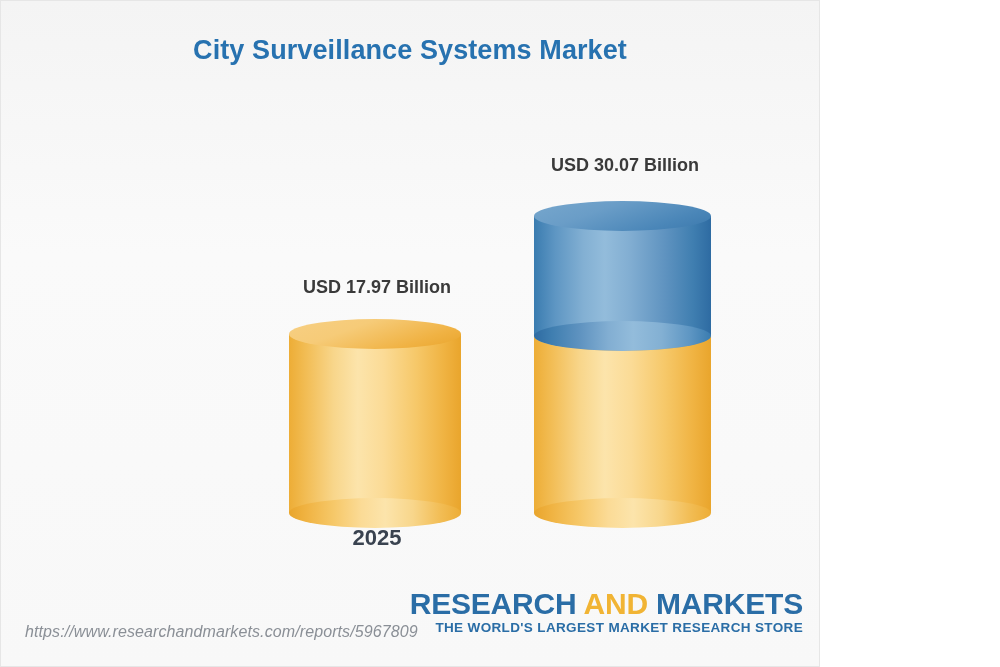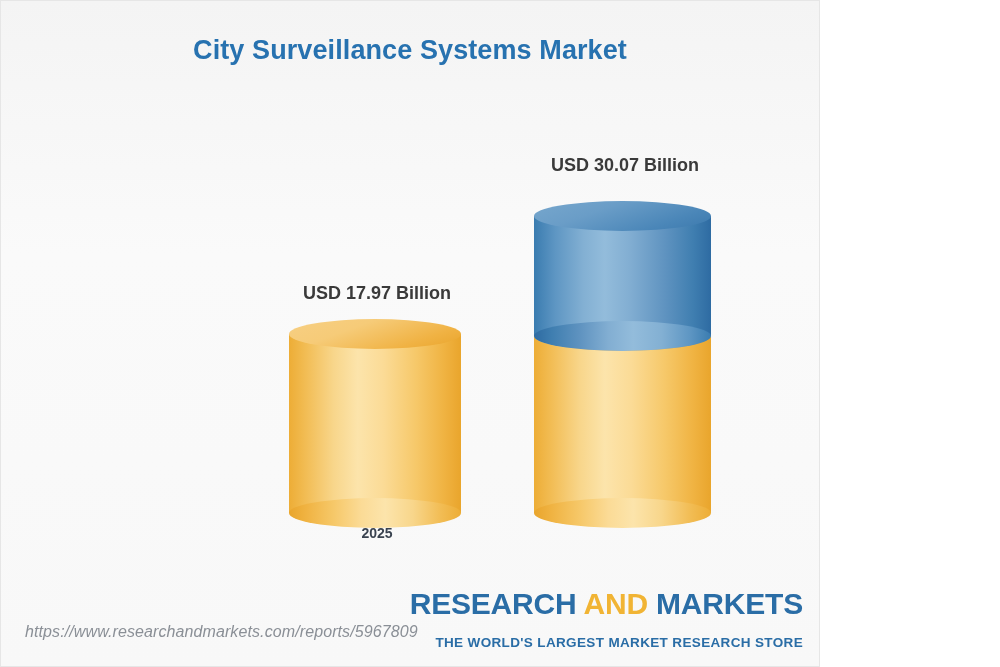--- a/index.html
+++ b/index.html
@@ -31,26 +31,26 @@
   }
 
   
   #plot { position:absolute; left:0; top:0; width:1000px; height:667px; }
 
   .bar-label {
     position:absolute;
     font-size:18px; font-weight:bold; color:#3a3a3a;
     white-space:nowrap; text-align:center;
   }
-  #label-2025 { left:278px; top:282px; width:196px; }
+  #label-2025 { left:278px; top:276px; width:196px; }
   #label-2032 { left:526px; top:154px; width:196px; }
 
   .cat-label {
     position:absolute; top:524px;
-    font-size:14px; font-weight:bold; color:#3a4350;
+    font-size:22px; font-weight:bold; color:#3a4350;
     text-align:center; white-space:nowrap;
   }
   #cat-2025 { left:278px; width:196px; }
   #cat-2032 { left:526px; width:196px; }
 
   
   .cyl { position:absolute; }
 
   .shadow {
     position:absolute; bottom:-11px; left:6%;
@@ -121,21 +121,21 @@
     font-size:16px; color:#8a8f96; letter-spacing:.1px; white-space:nowrap;font-style:italic;
   }
 
   #logo { position:absolute; right:16px; top:588px; text-align:right; }
   #logo-main {
     font-size:30px; font-weight:bold; color:#2a6da6;
     letter-spacing:-.2px; line-height:1;
   }
   #logo-main .and { color:#f1b434; }
   #logo-tag {
-    margin-top:17px;
+    margin-top:2px;
     font-size:13.5px; font-weight:bold; color:#2a6da6;
     letter-spacing:.35px; line-height:1;text-align:right;
   }
 </style>
 </head>
 <body>
 
 <div id="page">
 
   <div id="header">

